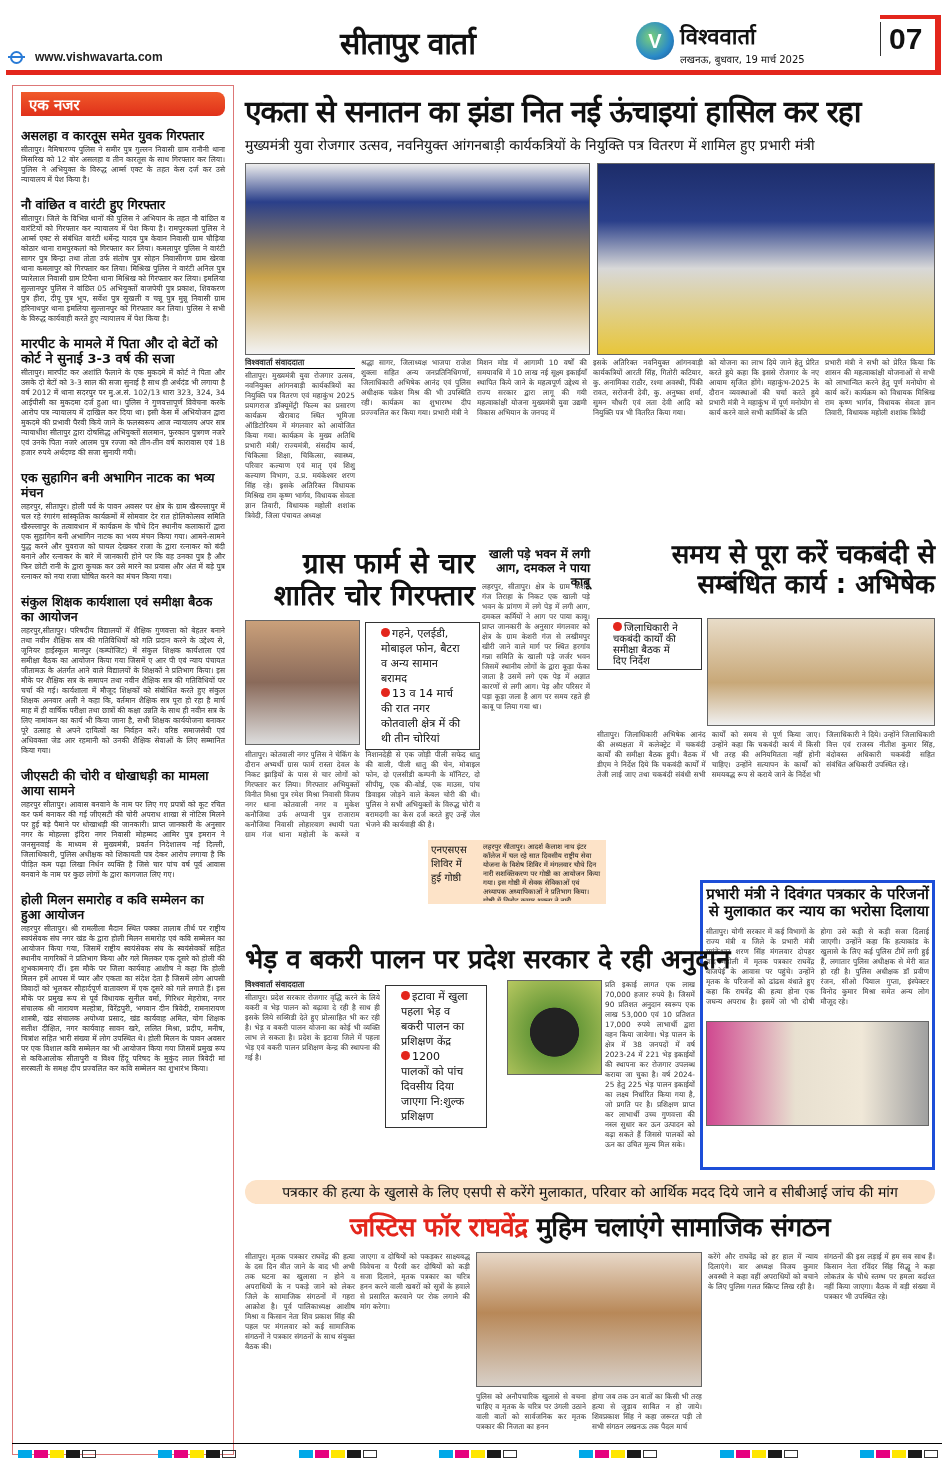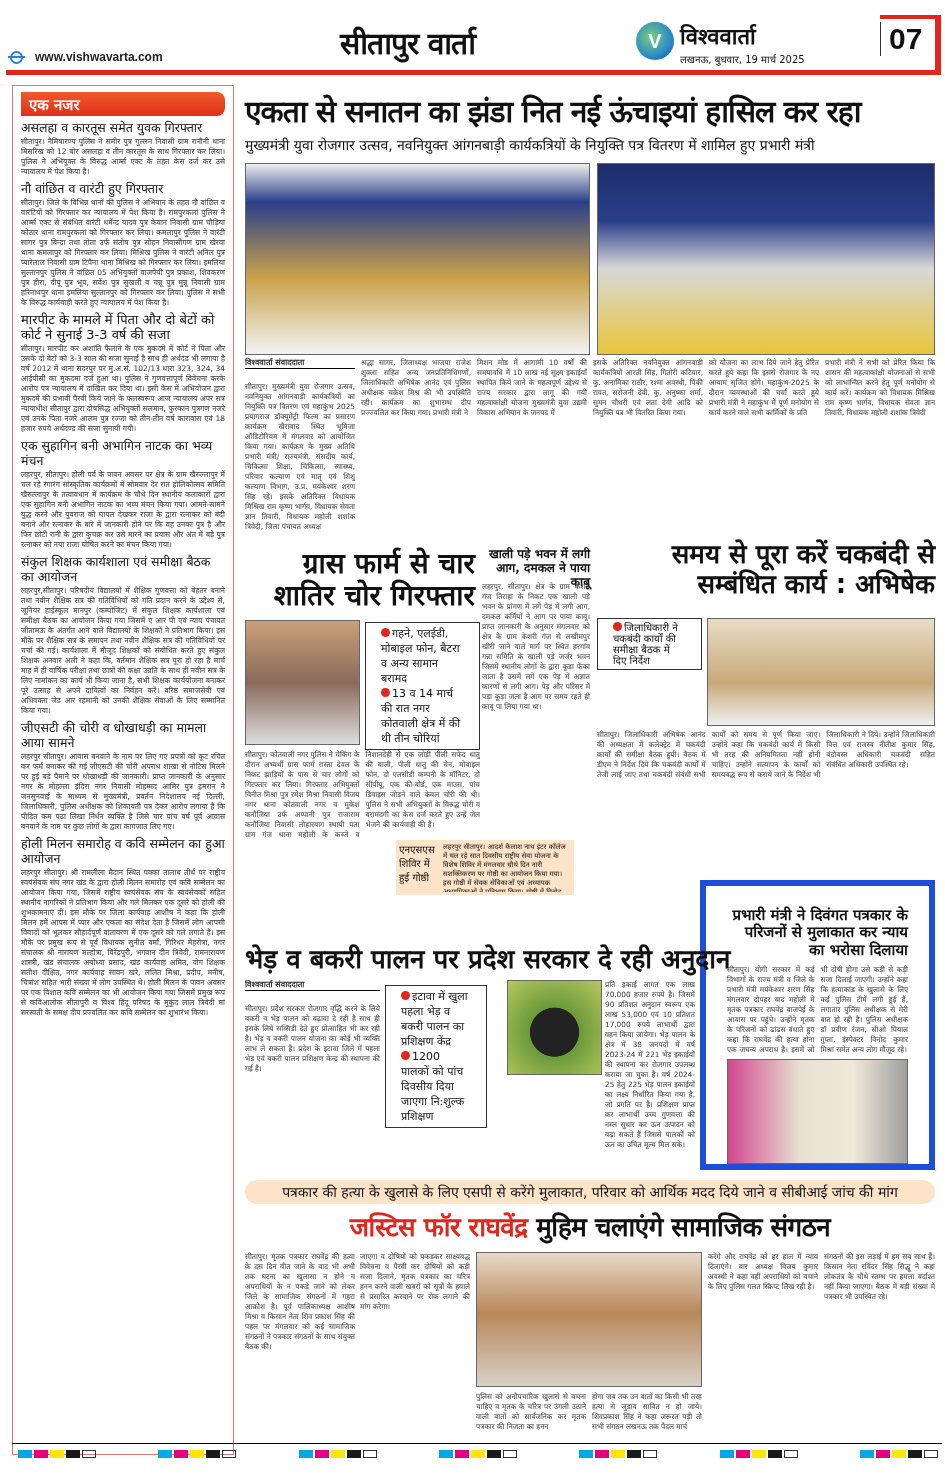--- a/index.html
+++ b/index.html
@@ -11,33 +11,33 @@
 .hdr-title{left:340px;top:22px;font-size:30px;font-weight:bold;font-family:"DejaVu Sans",sans-serif;letter-spacing:-1px}
 .logo{left:636px;top:22px;width:38px;height:38px;border-radius:50%;background:radial-gradient(circle at 40% 40%,#7ad07a,#2a8ac8 60%,#1a4f8c);display:flex;align-items:center;justify-content:center;font-weight:bold;color:#fff;font-size:20px;font-family:"Liberation Sans",sans-serif}
 .brand{left:680px;top:20px;font-size:22px;font-weight:bold}
 .date{left:680px;top:52px;font-size:10px}
 .pgno{left:880px;top:22px;font-size:30px;font-weight:bold;font-family:"Liberation Sans",sans-serif;border-left:1px solid #333;padding-left:8px}
 .redtop{left:935px;top:15px;width:6px;height:60px;background:#e3261c}
 .redtop2{left:880px;top:15px;width:61px;height:4px;background:#e3261c}
 .redline{left:6px;top:70px;width:935px;height:5px;background:#e3261c}
 .leftbox{left:12px;top:85px;width:222px;height:1370px;border:1px solid #d77;padding:6px 8px}
 .ek{background:linear-gradient(#f05a2a,#e0301a);color:#fff;font-weight:bold;font-size:15px;padding:2px 8px;border-radius:0 8px 8px 0;margin-bottom:4px}
-.lh{font-weight:normal;font-size:12.5px;line-height:15px;margin:4px 0 2px}
+.lh{font-weight:bold;font-size:12.5px;line-height:15px;margin:12px 0 2px}
 .lt{font-size:7.5px;line-height:10px;color:#333;text-align:justify}
 .main-h{left:245px;top:90px;font-size:30px;font-weight:bold;letter-spacing:-1px;white-space:nowrap}
 .main-sub{left:245px;top:135px;font-size:14px;white-space:nowrap}
 .photo{background:linear-gradient(180deg,#eee 0%,#2a3f8a 20%,#c9a24a 60%,#f3f3f3 100%);border:1px solid #666}
 .photo2{background:linear-gradient(180deg,#1d2d6a 0%,#2a3f8a 30%,#d8d8d8 55%,#e8c63a 100%);border:1px solid #666}
 .col-text{font-size:7.3px;line-height:10px;color:#333;text-align:justify}
-.byline{font-weight:bold;font-size:8px;border-bottom:1px solid #000;margin-bottom:13px}
+.byline{font-weight:bold;font-size:8px;border-bottom:1px solid #000;margin-bottom:2px}
 .h-big{font-weight:bold;line-height:1.15;text-align:right}
 .bullet-box{border:1px solid #333;padding:3px 15px;font-size:11px;line-height:15px}
 .bullet-box .dot{display:inline-block;width:9px;height:9px;border-radius:50%;background:#e3261c;margin-right:2px}
 .orangebox{background:#fde3c8;font-size:7px;line-height:9px;padding:3px}
-.redbox{border:6px solid #1d4ed8;padding:21px}
+.redbox{border:3px solid #1d4ed8;padding:3px}
 .banner{left:245px;top:1180px;width:690px;height:24px;background:#fde3c8;border-radius:12px;text-align:center;font-size:14px;line-height:24px}
 .justice{left:245px;top:1208px;width:690px;text-align:center;font-size:26px;font-weight:bold;letter-spacing:-0.5px}
 .justice .red{color:#e3261c}
 .cmyk{display:flex;gap:2px;align-items:center}
 .cmyk span{width:14px;height:8px;display:inline-block}
 .divider{background:#000}
 </style>
 </head>
 <body>
 
@@ -103,21 +103,21 @@
 <div class="abs photo" style="left:245px;top:620px;width:115px;height:125px;background:linear-gradient(180deg,#caa07a,#8a6a5a 50%,#ddd)"></div>
 <div class="abs bullet-box" style="left:365px;top:622px;width:115px">
   <div><span class="dot"></span><span>गहने, एलईडी, मोबाइल फोन, बैटरा व अन्य सामान बरामद</span></div>
   <div><span class="dot"></span><span>13 व 14 मार्च की रात नगर कोतवाली क्षेत्र में की थी तीन चोरियां</span></div>
 </div>
 <div class="abs col-text" style="left:245px;top:750px;width:235px;column-count:2;column-gap:6px;height:155px;overflow:hidden">सीतापुर। कोतवाली नगर पुलिस ने चेकिंग के दौरान अभ्यर्थी ग्रास फार्म रास्ता देवल के निकट झाड़ियों के पास से चार लोगों को गिरफ्तार कर लिया। गिरफ्तार अभियुक्तों विनीत मिश्रा पुत्र रमेश मिश्रा निवासी विजय नगर थाना कोतवाली नगर व मुकेश कनौजिया उर्फ अप्पानी पुत्र राजाराम कनौजिया निवासी लोहारबाग स्थायी पता ग्राम गंज थाना महोली के कब्जे व निशानदेही से एक जोड़ी पीली सफेद धातु की बाली, पीली धातु की चेन, मोबाइल फोन, दो एलसीडी कम्पनी के मॉनिटर, दो सीपीयू, एक की-बोर्ड, एक माउस, पांच डिवाइस जोड़ने वाले केबल चोरी की थी। पुलिस ने सभी अभियुक्तों के विरुद्ध चोरी व बरामदगी का केस दर्ज करते हुए उन्हें जेल भेजने की कार्यवाही की है।</div>
 
 <div class="abs h-big" style="left:480px;top:548px;width:110px;font-size:12px">खाली पड़े भवन में लगी आग, दमकल ने पाया काबू</div>
 <div class="abs col-text" style="left:482px;top:582px;width:108px;height:255px;overflow:hidden">लहरपुर, सीतापुर। क्षेत्र के ग्राम केशरी गंज तिराहा के निकट एक खाली पड़े भवन के प्रांगण में लगे पेड़ में लगी आग, दमकल कर्मियों ने आग पर पाया काबू। प्राप्त जानकारी के अनुसार मंगलवार को क्षेत्र के ग्राम केशरी गंज से लखीमपुर खीरी जाने वाले मार्ग पर स्थित हरगांव गन्ना समिति के खाली पड़े जर्जर भवन जिसमें स्थानीय लोगों के द्वारा कूड़ा फेंका जाता है उसमें लगे एक पेड़ में अज्ञात कारणों से लगी आग। पेड़ और परिसर में पड़ा कूड़ा जला है आग पर समय रहते ही काबू पा लिया गया था।</div>
 
-<div class="abs orangebox" style="left:396px;top:840px;width:178px;height:55px;display:flex;gap:4px">
+<div class="abs orangebox" style="left:428px;top:840px;width:178px;height:64px;display:flex;gap:12px">
   <div style="font-size:10px;line-height:14px;width:40px;flex:none">एनएसएस शिविर में हुई गोष्ठी</div>
   <div style="overflow:hidden">लहरपुर सीतापुर। आदर्श कैलाश नाथ इंटर कॉलेज में चल रहे सात दिवसीय राष्ट्रीय सेवा योजना के विशेष शिविर में मंगलवार चौथे दिन नारी सशक्तिकरण पर गोष्ठी का आयोजन किया गया। इस गोष्ठी में सेवक सेविकाओं एवं अध्यापक अध्यापिकाओं ने प्रतिभाग किया। गोष्ठी में विनोद कुमार शुक्ला ने नारी सशक्तिकरण पर जोर देते हुए कहा कि आज नारी देश के विकास में कंधे से कंधा मिलाकर सहयोग कर रही है। अध्यापिका रीता सिंह ने नारी सशक्तिकरण पर अपने विचार व्यक्त किए।</div>
 </div>
 
 <div class="abs h-big" style="left:597px;top:540px;width:338px;font-size:26px">समय से पूरा करें चकबंदी से सम्बंधित कार्य : अभिषेक</div>
 <div class="abs bullet-box" style="left:597px;top:618px;width:105px;font-size:10px;line-height:11px">
   <span class="dot"></span><span>जिलाधिकारी ने चकबंदी कार्यों की समीक्षा बैठक में दिए निर्देश</span>
 </div>
 <div class="abs photo" style="left:707px;top:618px;width:228px;height:108px;background:linear-gradient(180deg,#e8dcc8,#c8a878 60%,#f0f0f0)"></div>
 <div class="abs col-text" style="left:597px;top:660px;width:338px;height:165px;overflow:hidden;column-count:3;column-gap:6px;padding-top:70px">सीतापुर। जिलाधिकारी अभिषेक आनंद की अध्यक्षता में कलेक्ट्रेट में चकबंदी कार्यों की समीक्षा बैठक हुयी। बैठक में डीएम ने निर्देश दिये कि चकबंदी कार्यों में तेजी लाई जाए तथा चकबंदी संबंधी सभी कार्यों को समय से पूर्ण किया जाए। उन्होंने कहा कि चकबंदी कार्य में किसी भी तरह की अनियमितता नहीं होनी चाहिए। उन्होंने सत्यापन के कार्यों को समयबद्ध रूप से कराये जाने के निर्देश भी जिलाधिकारी ने दिये। उन्होंने जिलाधिकारी वित्त एवं राजस्व नीतीश कुमार सिंह, बंदोबस्त अधिकारी चकबंदी सहित संबंधित अधिकारी उपस्थित रहे।</div>

